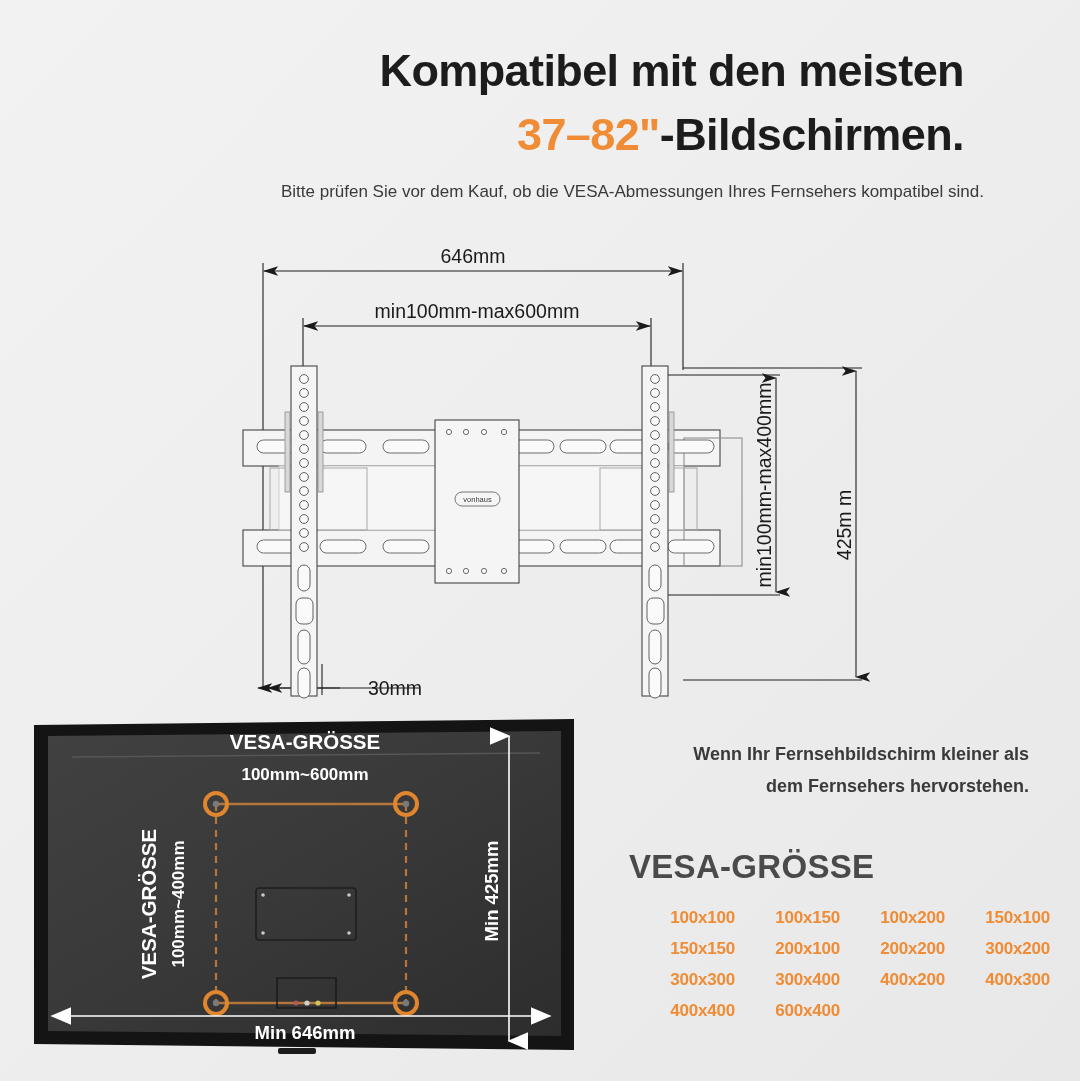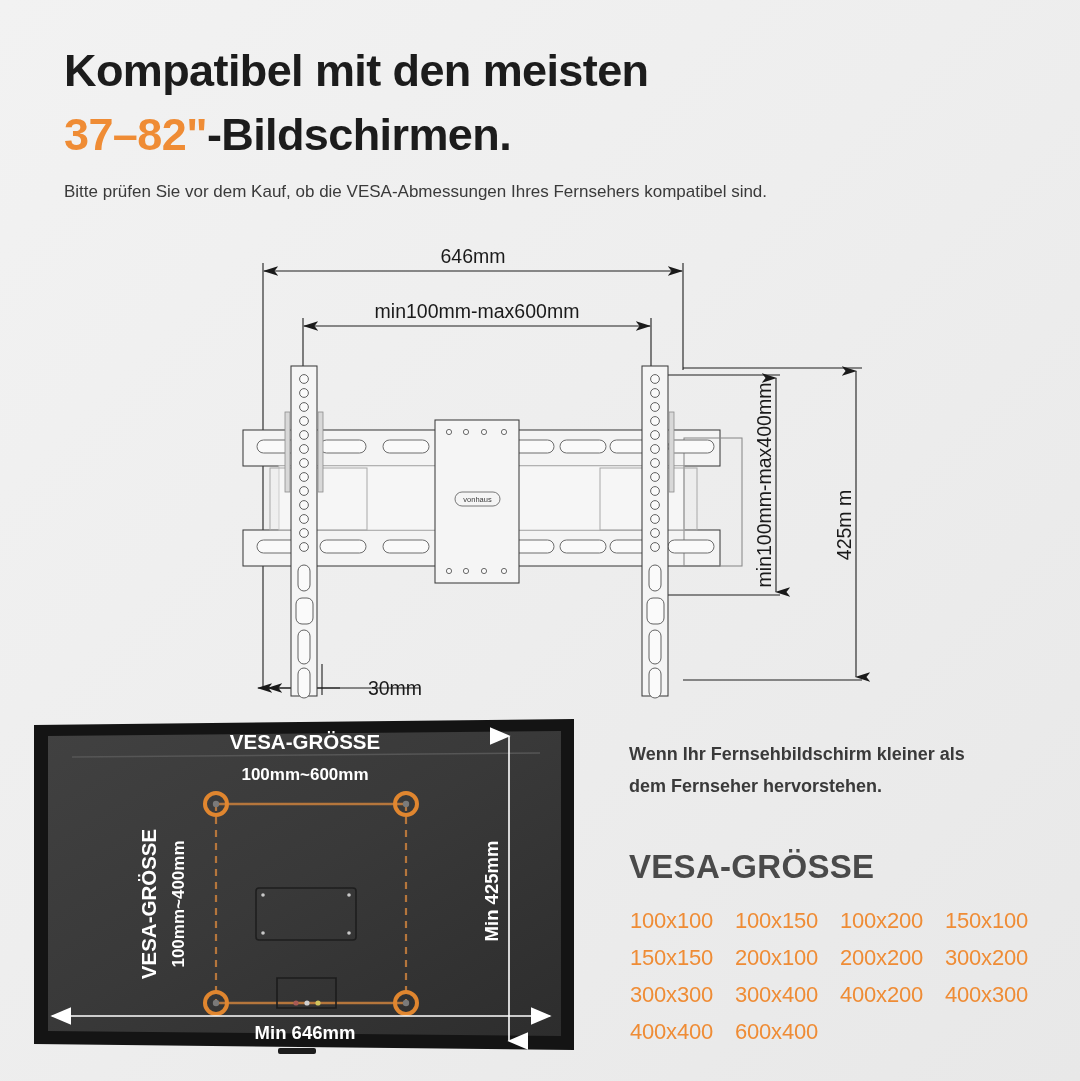--- a/index.html
+++ b/index.html
@@ -4,21 +4,21 @@
 <style>
   html,body{margin:0;padding:0;}
   body{
     width:1080px;height:1081px;
     background:linear-gradient(135deg,#f2f2f2 0%,#eeeeee 45%,#e8e8e8 100%);
     font-family:"Liberation Sans",sans-serif;
     color:#2b2b2b;
     overflow:hidden;
     position:relative;
   }
-  .page{position:absolute;inset:0;}
+  .page{position:absolute;inset:0;text-align:right;}
 
   
   .headline{
     position:absolute;left:64px;top:44px;width:900px;
     font-size:45px;font-weight:bold;line-height:1.22;
     letter-spacing:-0.6px;color:#1c1c1c;
   }
   .headline2{
     position:absolute;left:64px;top:108px;width:900px;
     font-size:45px;font-weight:bold;line-height:1.22;
@@ -44,21 +44,21 @@
   .vesa-heading{
     position:absolute;left:629px;top:848px;
     font-size:33px;font-weight:600;letter-spacing:.3px;color:#4a4a4a;
   }
   .vesa-grid{
     position:absolute;left:630px;top:908px;width:420px;
     display:grid;grid-template-columns:repeat(4,1fr);
     row-gap:11px;column-gap:0px;
   }
   .vesa-grid span{
-    font-size:22px;font-weight:normal;color:#ef8c35;letter-spacing:-0.2px;
+    font-size:17px;font-weight:bold;color:#ef8c35;letter-spacing:-0.2px;
   }
 </style>
 </head>
 <body>
 
 <div class="page">
 
   <div class="headline">Kompatibel mit den meisten</div>
   <div class="headline2"><span class="orange">37–82"</span><span>-Bildschirmen.</span></div>
   <div class="subcopy">Bitte prüfen Sie vor dem Kauf, ob die VESA-Abmessungen Ihres Fernsehers kompatibel sind.</div>
@@ -282,21 +282,21 @@
 
     <line x1="24" y1="300" x2="522" y2="300" stroke="#ffffff" stroke-width="1.6" marker-start="url(#wArrL)" marker-end="url(#wArrR)"></line>
     <text x="277" y="323" text-anchor="middle" font-family="Liberation Sans, sans-serif" font-size="18.5" font-weight="bold" fill="#ffffff">Min 646mm</text>
 
     <line x1="481" y1="20" x2="481" y2="325" stroke="#ffffff" stroke-width="1.6" marker-start="url(#wArrU)" marker-end="url(#wArrD)"></line>
     <text x="0" y="0" transform="translate(470,175) rotate(-90)" text-anchor="middle" font-family="Liberation Sans, sans-serif" font-size="18.5" font-weight="bold" fill="#ffffff">Min 425mm</text>
   </svg>
 
   <div class="rightcopy">
     <div>Wenn Ihr Fernsehbildschirm kleiner als</div>
-    <div>dem Fernseher hervorstehen.</div>
+    <div>dem Fernsehers hervorstehen.</div>
   </div>
 
   <div class="vesa-heading">VESA-GRÖSSE</div>
 
   <div class="vesa-grid">
     <span>100x100</span>
     <span>100x150</span>
     <span>100x200</span>
     <span>150x100</span>
     <span>150x150</span>

